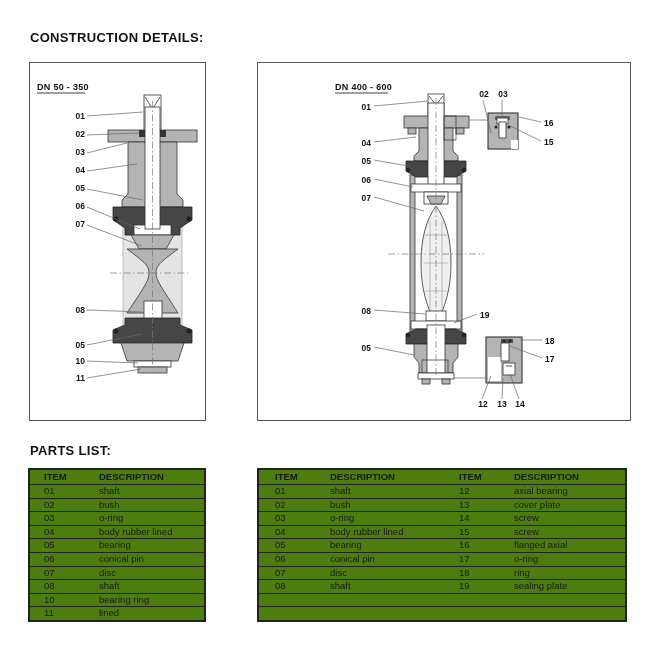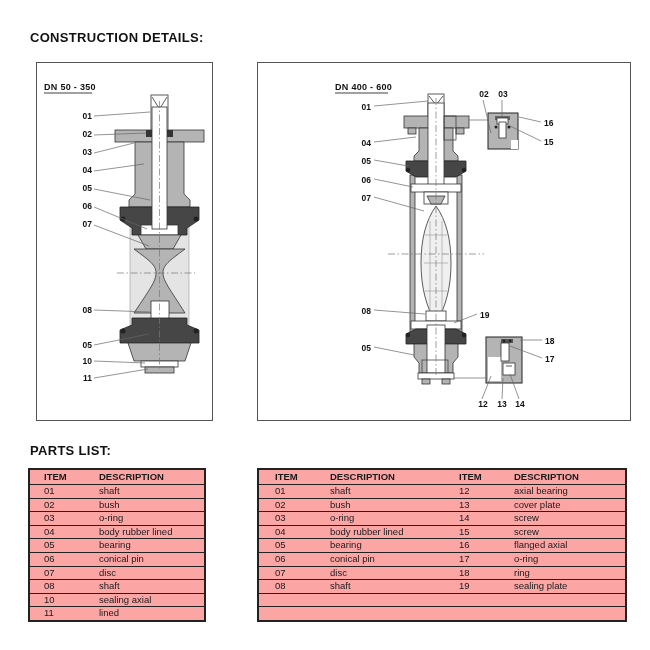--- a/index.html
+++ b/index.html
@@ -15,34 +15,34 @@
   .panel{fill:#e4e4e4;stroke:#999;stroke-width:.6;}
   .lens{fill:#f0f0f0;stroke:#333;stroke-width:.8;}
   .thin{fill:none;stroke:#333;stroke-width:.7;}
   .leader{stroke:#666;stroke-width:.7;fill:none;}
   .cl{stroke:#777;stroke-width:.7;stroke-dasharray:7 2.5 1.5 2.5;fill:none;}
   .xline{stroke:#333;stroke-width:.8;}
   .innl{stroke:#999;stroke-width:.6;}
   .co{font:bold 8.5px "Liberation Sans",sans-serif;fill:#111;}
   .dn{font:bold 9px "Liberation Sans",sans-serif;fill:#111;letter-spacing:.3px;}
   
-  .parts-table{position:absolute;border-collapse:collapse;table-layout:fixed;background:#fca5a5;
+  .parts-table{position:absolute;border-collapse:collapse;table-layout:fixed;background:#4d7c0f;
     font-size:9.5px;color:#1a1a1a;border:2px solid #222;}
   .parts-table th{font-weight:bold;text-align:left;height:14px;line-height:14px;padding:0 0 0 14px;
     border-top:1px solid #222;border-bottom:1px solid #222;overflow:hidden;white-space:nowrap;}
   .parts-table td{height:12.6px;line-height:12.6px;padding:0 0 0 14px;
     border-top:1px solid #222;border-bottom:1px solid #222;overflow:hidden;white-space:nowrap;}
   .parts-table.right th,.parts-table.right td{padding-left:16px;}
 </style>
 </head>
 <body>
 
 <div class="abs section-title" style="left:30px;top:30px;">CONSTRUCTION DETAILS:</div>
 
-<div class="abs diagram-box" style="left:36px;top:62px;width:175px;height:357px;">
+<div class="abs diagram-box" style="left:29px;top:62px;width:175px;height:357px;">
 <svg width="175" height="357" viewBox="0 0 175 357">
   <text class="dn" x="7" y="27">DN 50 - 350</text>
   <line x1="7" y1="30" x2="55" y2="30" stroke="#111" stroke-width="0.8"></line>
 
   <rect class="panel" x="93" y="153" width="59" height="120"></rect>
 
   <rect class="white" x="114" y="32" width="17" height="36"></rect>
   <line class="xline" x1="115" y1="34" x2="130" y2="58"></line>
   <line class="xline" x1="130" y1="34" x2="115" y2="58"></line>
 
@@ -255,21 +255,21 @@
       <tr>
         <td>07</td>
         <td>disc</td>
       </tr>
       <tr>
         <td>08</td>
         <td>shaft</td>
       </tr>
       <tr>
         <td>10</td>
-        <td>sealing axial</td>
+        <td>bearing ring</td>
       </tr>
       <tr>
         <td>11</td>
         <td>lined</td>
       </tr>
     </tbody>
 </table>
 
 <table class="parts-table right" style="left:257px;top:468px;width:368px;">
   <colgroup>

